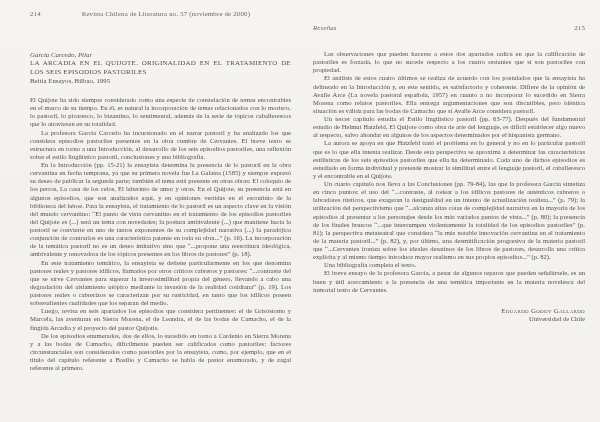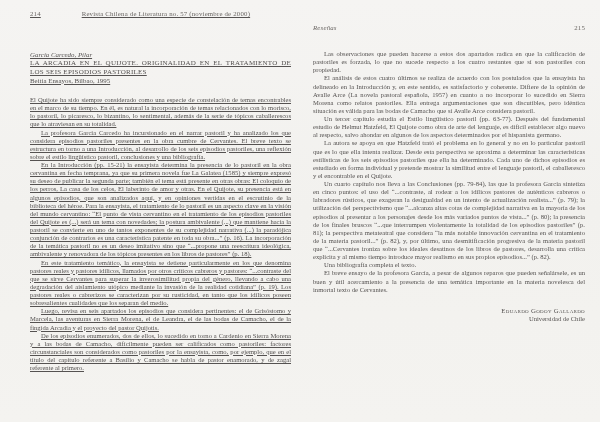--- a/index.html
+++ b/index.html
@@ -9,21 +9,21 @@
     background: #f4f3f1;
     position: relative;
     overflow: hidden;
   }
   .scan {
     position: absolute; left: 0; top: 0; width: 600px; height: 422px;
     background: linear-gradient(180deg, #f5f4f2 0%, #f2f1ee 50%, #f4f3f0 100%);
     color: #555251;
   }
   .page { position: absolute; filter: blur(0.22px); }
-  .page-left  { left: 30px; top: 10px; width: 261px; text-decoration: underline; }
+  .page-left  { left: 30px; top: 10px; width: 261px; }
   .page-right { left: 313px; top: 24px; width: 272px; }
 
   .runhead-row {
     display: flex; align-items: baseline;
     font-size: 6.8px; color: #6a6663; letter-spacing: 0.2px;
   }
   .page-left .runhead-row { margin-bottom: 34px; }
   .page-right .runhead-row { margin-bottom: 19px; }
   .pageno { flex: 0 0 auto; }
   .runhead-center { flex: 1 1 auto; text-align: center; }

